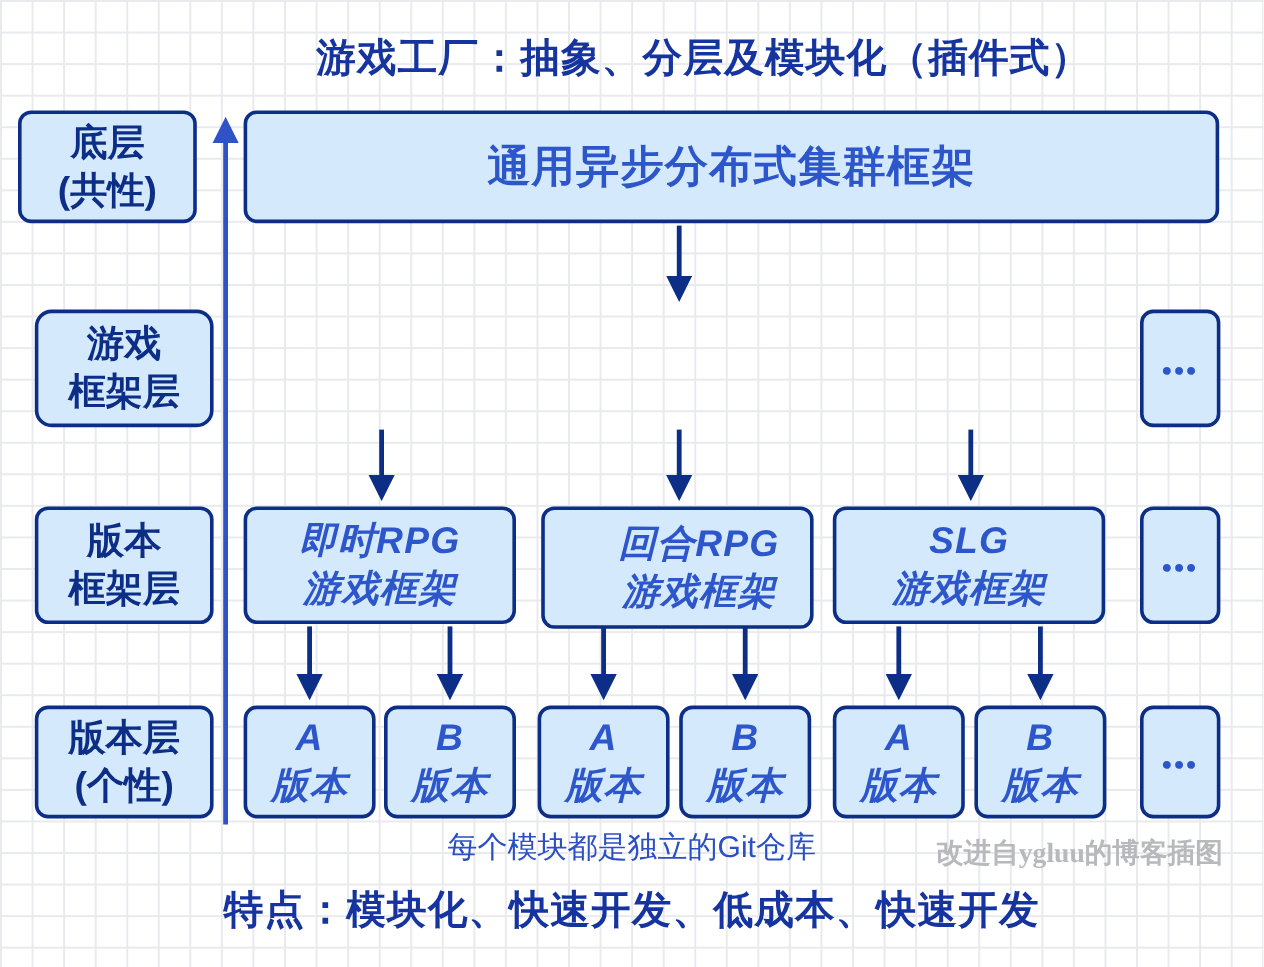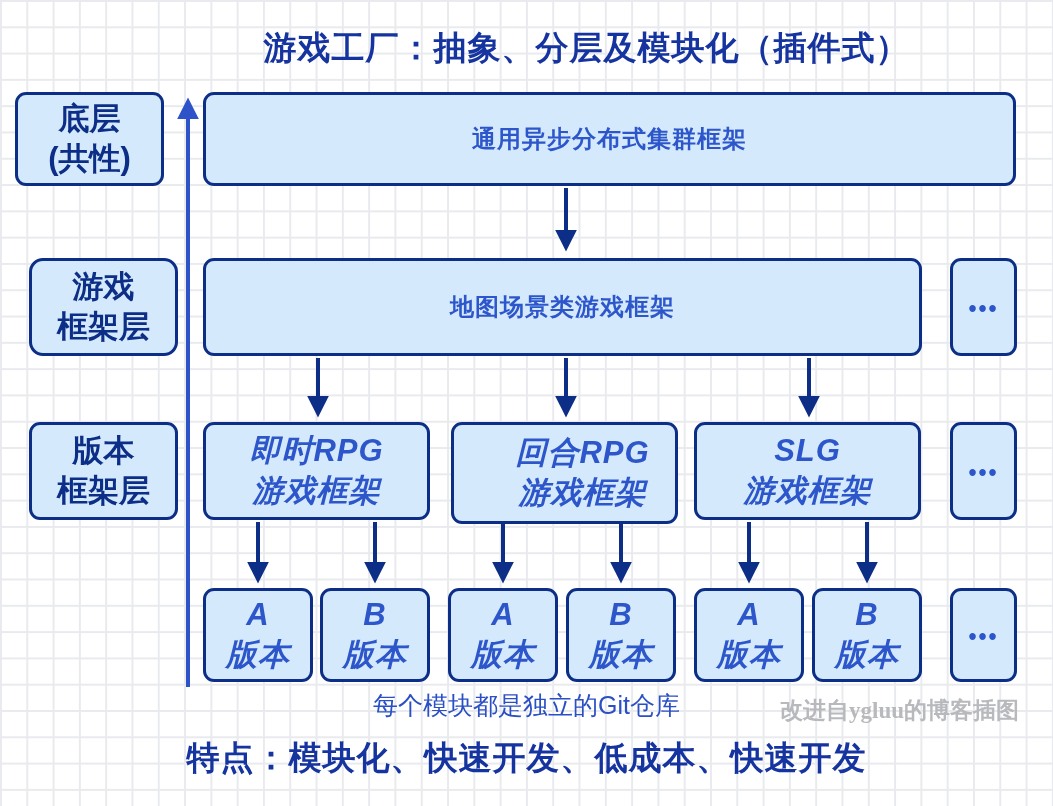--- a/index.html
+++ b/index.html
@@ -47,21 +47,21 @@
     background: var(--box_fill);
     border: 3.5px solid var(--navy);
     border-radius: 11px;
     display: flex; align-items: center; justify-content: center;
     text-align: center;
     white-space: pre-line;
     font-weight: 700;
     line-height: 1.28;
   }
   .lbl { color: var(--navy); font-size: 31px; }
-  .node { color: var(--royal); font-size: 24px; letter-spacing: 1px; }
+  .node { color: var(--royal); font-size: 36px; letter-spacing: 1px; }
   .node.small { font-size: 31px; font-style: italic; }
   .dots {
     color: var(--royal);
     font-size: 23px; letter-spacing: 2px;
     padding-top: 6px;
   }
   .caption {
     position: absolute; left: 0; right: 0; top: 689px;
     text-align: center;
     font-size: 25px; font-weight: 400;
@@ -120,24 +120,25 @@
   </svg>
 
   <div class="title">游戏工厂：抽象、分层及模块化（插件式）</div>
 
   <div class="lbl" style="left:15px; top:92px; width:149px; height:94px;">底层
 (共性)</div>
   <div class="lbl" style="left:29px; top:258px; width:149px; height:98px;border-radius:14px;">游戏
 框架层</div>
   <div class="lbl" style="left:29px; top:422px; width:149px; height:98px;">版本
 框架层</div>
+  <div class="lbl" style="left:29px; top:588px; width:149px; height:94px;">版本层
+(个性)</div>
 
   <div class="node" style="left:203px; top:92px; width:813px; height:94px;">通用异步分布式集群框架</div>
 
-  <div class="node" style="left:203px; top:258px; width:719px; height:98px;">地图场景类游戏框架</div>
   <div class="dots" style="left:950px; top:258px; width:67px; height:98px;">•••</div>
 
   <div class="node small" style="left:203px; top:422px; width:227px; height:98px;">即时RPG
 游戏框架</div>
   <div class="node small" style="left:451px; top:422px; width:227px; height:102px;padding-left:36px;">回合RPG
 游戏框架</div>
   <div class="node small" style="left:694px; top:422px; width:227px; height:98px;">SLG
 游戏框架</div>
   <div class="dots" style="left:950px; top:422px; width:67px; height:98px;">•••</div>
 

